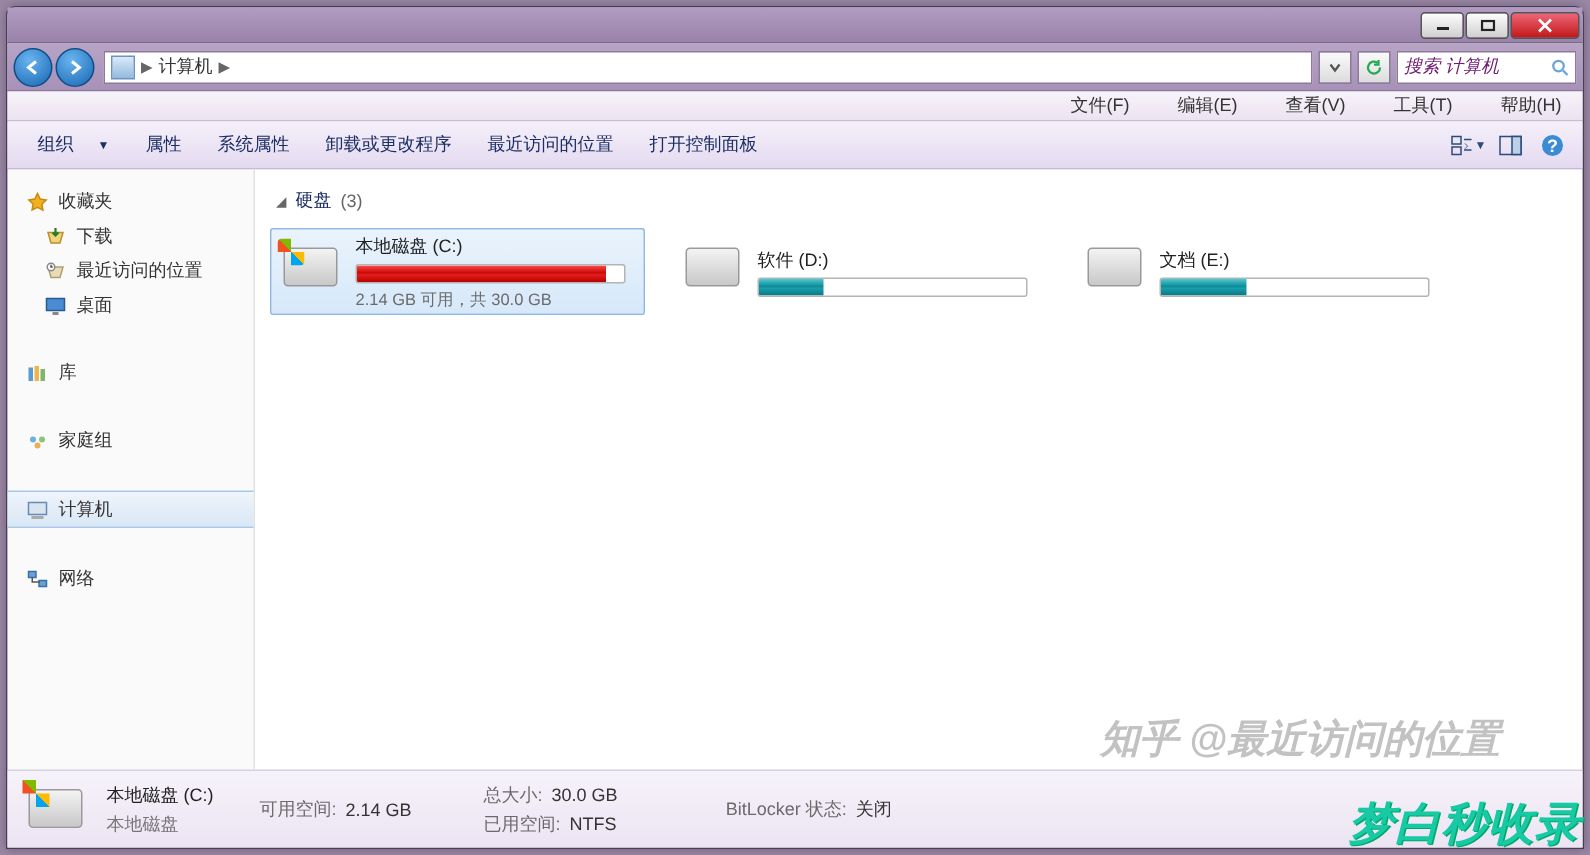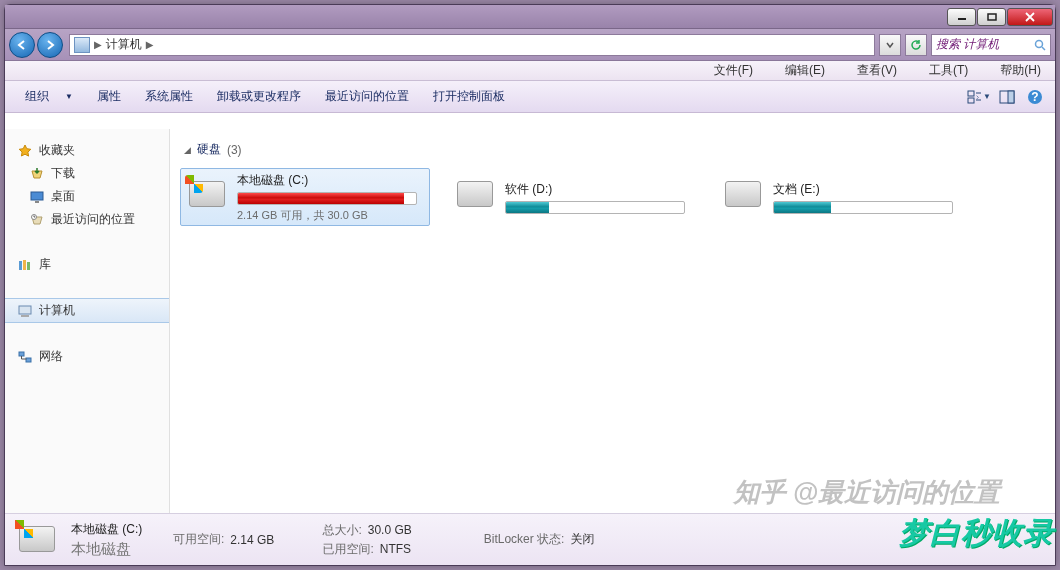--- a/index.html
+++ b/index.html
@@ -31,21 +31,21 @@
 .menubar span { padding:2px 8px; color:#333; }
 
 
 .cmdbar { height:32px; background:linear-gradient(#f5f0fa,#e4daf0); border-bottom:1px solid #c7b9d4; display:flex; align-items:center; padding:0 8px; }
 .cmdbar .cbtn { padding:4px 12px; color:#1b2d63; display:flex; align-items:center; gap:16px; }
 .cmdbar .cbtn .dd { font-size:8px; color:#1b2d63; }
 .cmdbar .spacer { flex:1; }
 .cmdbar .ricon { width:24px; height:22px; display:flex; align-items:center; justify-content:center; margin-left:4px; }
 
 
-.bodysplit { flex:1; display:flex; overflow:hidden;margin-top:16px; }
+.bodysplit { flex:1; display:flex; overflow:hidden; }
 .sidebar { width:165px; border-right:1px solid #e0e0e0; background:#fafafa; padding-top:10px; }
 .sidebar .section { margin-bottom:22px; }
 .sidebar .sitem { display:flex; align-items:center; gap:6px; padding:3px 0 3px 24px; color:#333; }
 .sidebar .sitem.head { padding-left:12px; font-weight:normal; }
 .sidebar .sitem.selected { background:linear-gradient(#eef4fb,#d9e7f6); border:1px solid #a9c8e8; border-left:none; border-right:none; }
 .sicon { width:16px; height:16px; flex-shrink:0; display:flex; align-items:center; justify-content:center; }
 
 .mainpane { flex:1; background:#fff; padding:8px 10px; }
 .grouphead { display:flex; align-items:center; gap:6px; color:#1b2d63; margin:4px 0 10px 4px; }
 .grouphead .tri { font-size:9px; color:#666; }
@@ -72,21 +72,21 @@
 .details .col { display:flex; flex-direction:column; gap:2px; }
 .details .col.namecol { width:90px; }
 .details .row { display:flex; align-items:center; gap:6px; color:#555; font-size:11px; }
 .details .row .lbl { color:#6a6a6a; text-align:right; }
 .details .row .val { color:#333; }
 .details .dpbar { width:130px; height:12px; border:1px solid #b4b4b4; border-radius:2px; background:#fff; overflow:hidden; }
 .details .dpbar .pfill { height:100%; }
 
 
 .wm1 { position:fixed; right:60px; bottom:60px; font-size:26px; color:rgba(120,120,120,0.45); font-style:italic; font-weight:bold; pointer-events:none; }
-.wm2 { position:fixed; right:6px; bottom:16px; font-size:30px; font-weight:900; font-style:italic; color:#17c9a4; text-shadow:1px 1px 0 #0a6; pointer-events:none; letter-spacing:1px; }
+.wm2 { position:fixed; right:6px; bottom:0; font-size:30px; font-weight:900; font-style:italic; color:#17c9a4; text-shadow:1px 1px 0 #0a6; pointer-events:none; letter-spacing:1px; }
 </style>
 </head>
 <body>
 
 <div class="window">
 
   <div class="titlebar">
     <div class="wbtn min">
         <svg width="10" height="8">
           <rect x="1" y="5" width="8" height="2" fill="#222"></rect>
@@ -201,47 +201,59 @@
               <svg width="14" height="14">
                 <path d="M2 4h10l-2 7H4z" fill="#f0d47a" stroke="#b89030"></path>
                 <path d="M7 1v5M5 4l2 2 2-2" stroke="#2a7a2a" fill="none" stroke-width="1.5"></path>
               </svg>
             </span>
             <span>下载</span>
           </div>
         <div class="sitem">
             <span class="sicon">
               <svg width="14" height="14">
-                <rect x="1" y="2" width="12" height="8" fill="#4a8bd4" stroke="#2a5a94"></rect>
-                <rect x="5" y="11" width="4" height="2" fill="#888"></rect>
-              </svg>
-            </span>
-            <span>桌面</span>
-          </div>
-        <div class="sitem">
-            <span class="sicon">
-              <svg width="14" height="14">
                 <path d="M2 4h10l-2 7H4z" fill="#e8dcb8" stroke="#b0a070"></path>
                 <circle cx="4" cy="4" r="2.5" fill="#fff" stroke="#888"></circle>
                 <path d="M4 2.5V4h1.2" stroke="#555" fill="none"></path>
               </svg>
             </span>
             <span>最近访问的位置</span>
           </div>
+        <div class="sitem">
+            <span class="sicon">
+              <svg width="14" height="14">
+                <rect x="1" y="2" width="12" height="8" fill="#4a8bd4" stroke="#2a5a94"></rect>
+                <rect x="5" y="11" width="4" height="2" fill="#888"></rect>
+              </svg>
+            </span>
+            <span>桌面</span>
+          </div>
       </div>
       <div class="section">
         <div class="sitem head">
             <span class="sicon">
               <svg width="14" height="14">
                 <rect x="1" y="3" width="3" height="9" fill="#5a9bd4"></rect>
                 <rect x="5" y="2" width="3" height="10" fill="#f0b44a"></rect>
                 <rect x="9" y="4" width="3" height="8" fill="#7ab86a"></rect>
               </svg>
             </span>
             <span>库</span>
+          </div>
+      </div>
+      <div class="section">
+        <div class="sitem head">
+            <span class="sicon">
+              <svg width="14" height="14">
+                <circle cx="4" cy="6" r="2" fill="#6ab0e0"></circle>
+                <circle cx="10" cy="6" r="2" fill="#8ac47a"></circle>
+                <circle cx="7" cy="10" r="2" fill="#e8b050"></circle>
+              </svg>
+            </span>
+            <span>家庭组</span>
           </div>
       </div>
       <div class="section">
         <div class="sitem head selected">
             <span class="sicon">
               <svg width="14" height="14">
                 <rect x="1" y="2" width="12" height="8" fill="#d8e4f0" stroke="#6a8ab0"></rect>
                 <rect x="3" y="11" width="8" height="2" fill="#aaa"></rect>
               </svg>
             </span>
@@ -308,21 +320,21 @@
     </div>
   </div>
 
   <div class="details">
     <div class="bigicon">
       <div class="case"></div>
       <div class="badge winbadge"></div>
     </div>
     <div class="col namecol">
       <div style="color:#222">本地磁盘 (C:)</div>
-      <div style="color:#777;font-size:15px">本地磁盘</div>
+      <div style="color:#777;font-size:12px">本地磁盘</div>
     </div>
     <div class="col">
       <div class="row">
           <span class="lbl">可用空间:</span>
           <span class="val">2.14 GB</span>
         </div>
     </div>
     <div class="col" style="margin-left:36px">
       <div class="row">
           <span class="lbl">总大小:</span>

